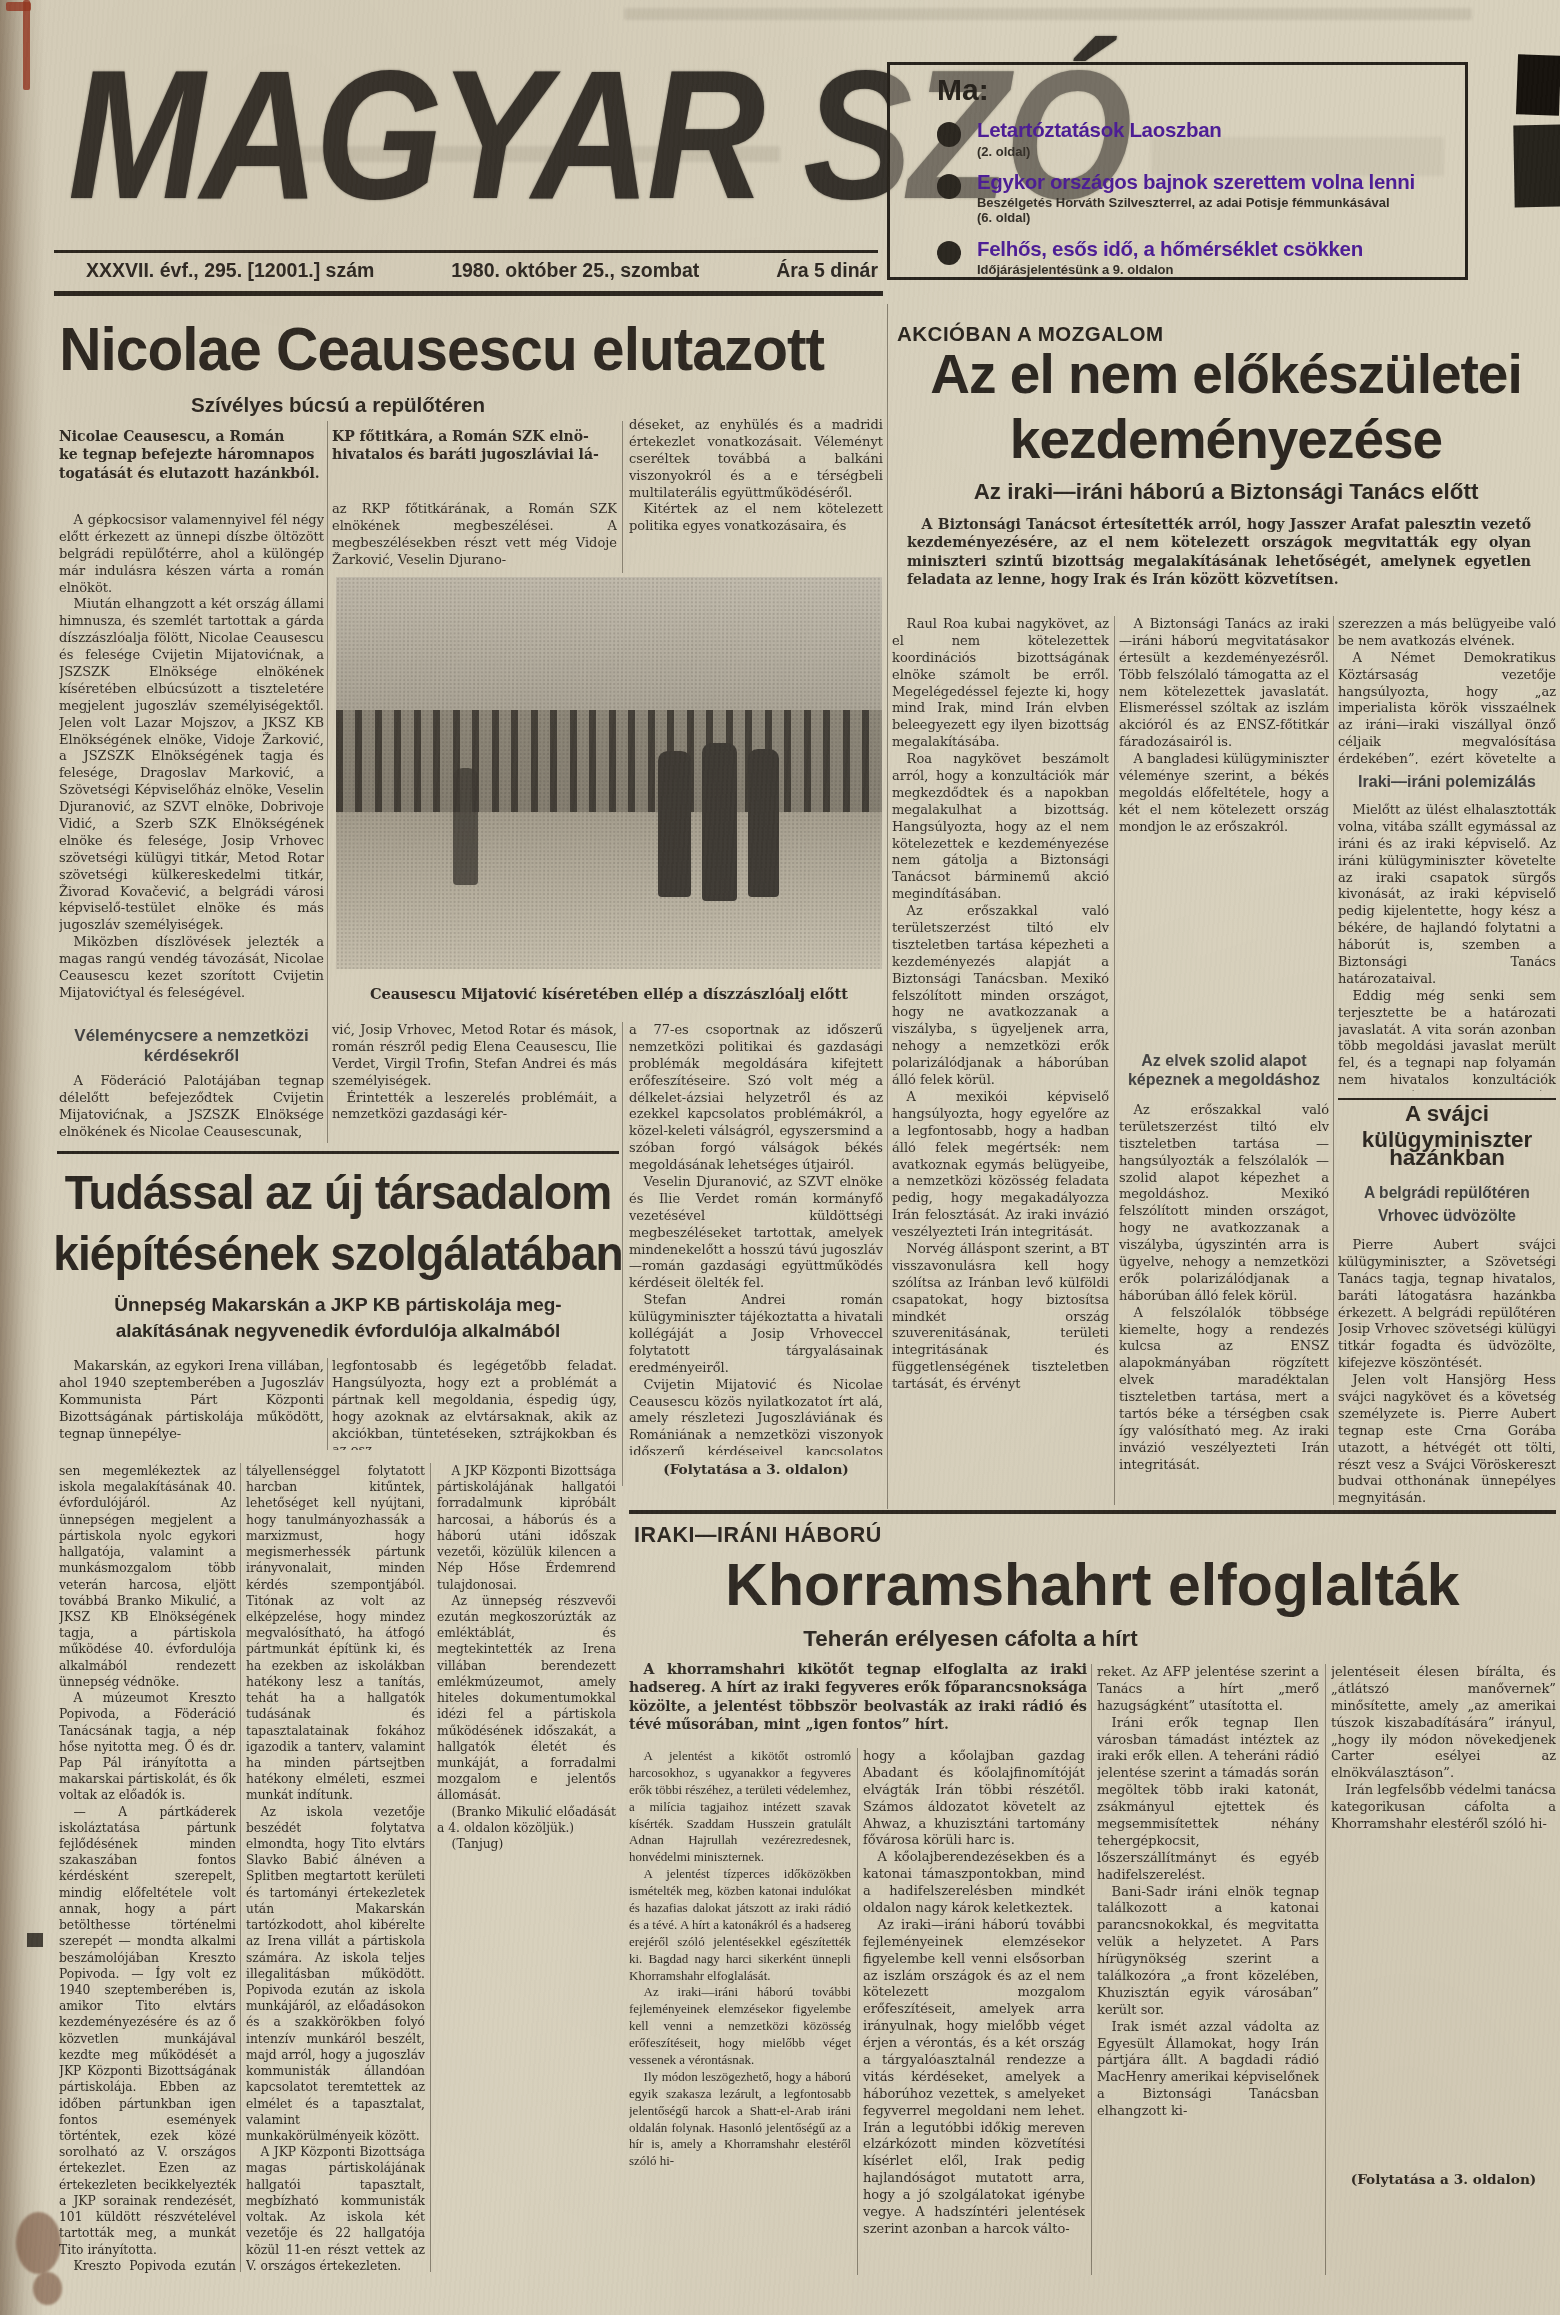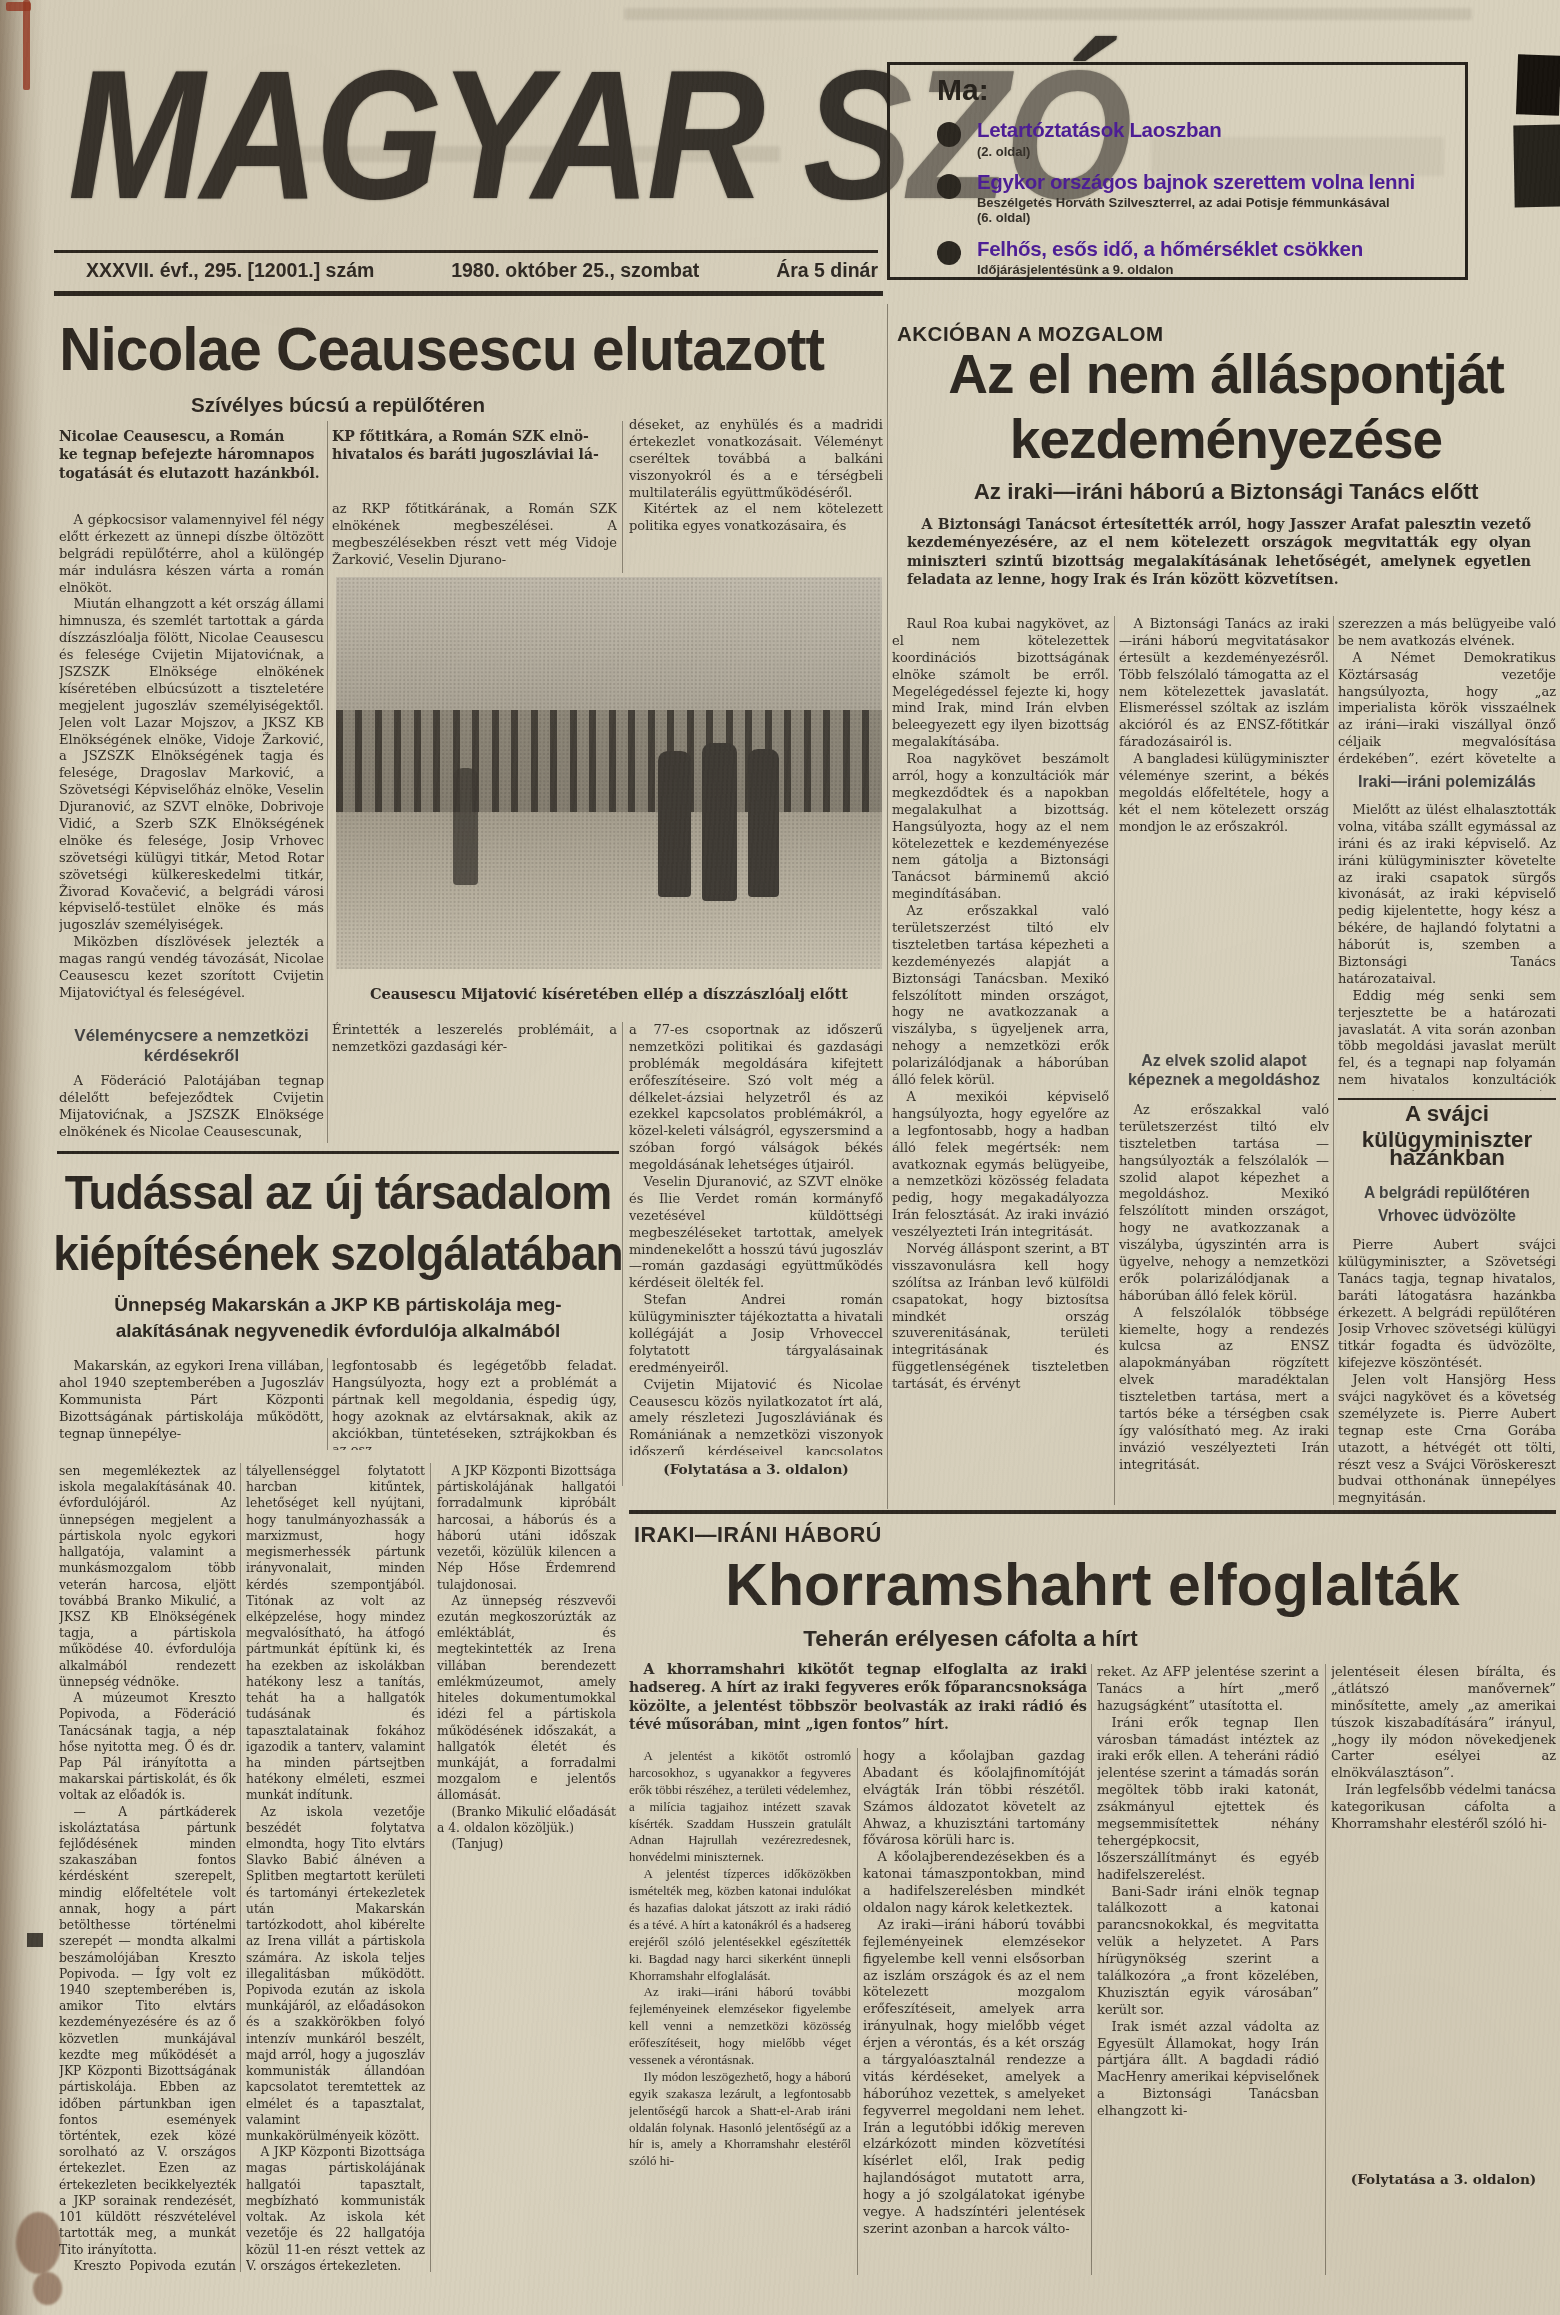--- a/index.html
+++ b/index.html
@@ -158,20 +158,21 @@
     <div class="ph-ground"></div>
     <div class="ph-fig" style="left:322px;top:174px;width:33px;height:146px;"></div>
     <div class="ph-fig" style="left:366px;top:166px;width:35px;height:158px;"></div>
     <div class="ph-fig" style="left:412px;top:172px;width:31px;height:148px;"></div>
     <div class="ph-fig" style="left:117px;top:191px;width:25px;height:117px;opacity:.8;"></div>
     <div class="ph-dots"></div>
   </div>
   <div class="abs caption" style="left:336px;top:985px;width:546px;height:27px;">Ceausescu Mijatović kíséretében ellép a díszzászlóalj előtt</div>
 
   <div class="abs bodytext cont" style="left:332px;top:1022px;width:285px;height:123px;">
+      <p>vić, Josip Vrhovec, Metod Rotar és mások, román részről pedig Elena Ceausescu, Ilie Verdet, Virgil Trofin, Stefan Andrei és más személyiségek.</p>
       <p>Érintették a leszerelés problémáit, a nemzetközi gazdasági kér-</p>
     </div>
 
   <div class="abs bodytext cont" style="left:629px;top:417px;width:254px;height:152px;">
       <p>déseket, az enyhülés és a madridi értekezlet vonatkozásait. Véleményt cseréltek továbbá a balkáni viszonyokról és a e térségbeli multilaterális együttműködéséről.</p>
       <p>Kitértek az el nem kötelezett politika egyes vonatkozásaira, és</p>
     </div>
   <div class="abs bodytext cont" style="left:629px;top:1022px;width:254px;height:433px;">
       <p>a 77-es csoportnak az időszerű nemzetközi politikai és gazdasági problémák megoldására kifejtett erőfeszítéseire. Szó volt még a délkelet-ázsiai helyzetről és az ezekkel kapcsolatos problémákról, a közel-keleti válságról, egyszersmind a szóban forgó válságok békés megoldásának lehetséges útjairól.</p>
       <p>Veselin Djuranović, az SZVT elnöke és Ilie Verdet román kormányfő vezetésével küldöttségi megbeszéléseket tartottak, amelyek mindenekelőtt a hosszú távú jugoszláv—román gazdasági együttműködés kérdéseit ölelték fel.</p>
@@ -213,21 +214,21 @@
   <div class="abs bodytext narrow" style="left:437px;top:1463px;width:179px;height:811px;">
       <p>A JKP Központi Bizottsága pártiskolájának hallgatói forradalmunk kipróbált harcosai, a háborús és a háború utáni időszak vezetői, közülük kilencen a Nép Hőse Érdemrend tulajdonosai.</p>
       <p>Az ünnepség részvevői ezután megkoszorúzták az emléktáblát, és megtekintették az Irena villában berendezett emlékmúzeumot, amely hiteles dokumentumokkal idézi fel a pártiskola működésének időszakát, a hallgatók életét és munkáját, a forradalmi mozgalom e jelentős állomását.</p>
       <p>(Branko Mikulić előadását a 4. oldalon közöljük.)</p>
       <p>(Tanjug)</p>
     </div>
   <div class="abs vdiv" style="left:240px;top:1463px;height:809px;"></div>
   <div class="abs vdiv" style="left:430px;top:1463px;height:809px;"></div>
 
   <div class="abs kicker" style="left:897px;top:322px;">AKCIÓBAN A MOZGALOM</div>
-  <div class="abs display ctr" style="left:892px;top:343px;width:668px;height:62px;font-size:55px;">Az el nem álláspontját</div>
+  <div class="abs display ctr" style="left:892px;top:343px;width:668px;height:62px;font-size:55px;">Az el nem előkészületei</div>
   <div class="abs display ctr" style="left:892px;top:408px;width:668px;height:62px;font-size:55px;">kezdeményezése</div>
   <div class="abs subhead ctr" style="left:892px;top:478px;width:668px;height:27px;font-size:22.4px;">Az iraki—iráni háború a Biztonsági Tanács előtt</div>
   <div class="abs bodytext boldlead" style="left:907px;top:515px;width:624px;height:92px;">
       <p>A Biztonsági Tanácsot értesítették arról, hogy Jasszer Arafat palesztin vezető kezdeményezésére, az el nem kötelezett országok megvitatták egy olyan miniszteri szintű bizottság megalakításának lehetőségét, amelynek egyetlen feladata az lenne, hogy Irak és Irán között közvetítsen.</p>
     </div>
 
   <div class="abs bodytext" style="left:892px;top:616px;width:217px;height:889px;">
       <p>Raul Roa kubai nagykövet, az el nem kötelezettek koordinációs bizottságának elnöke számolt be erről. Megelégedéssel fejezte ki, hogy mind Irak, mind Irán elvben beleegyezett egy ilyen bizottság megalakításába.</p>
       <p>Roa nagykövet beszámolt arról, hogy a konzultációk már megkezdődtek és a napokban megalakulhat a bizottság. Hangsúlyozta, hogy az el nem kötelezettek e kezdeményezése nem gátolja a Biztonsági Tanácsot bárminemű akció megindításában.</p>
       <p>Az erőszakkal való területszerzést tiltó elv tiszteletben tartása képezheti a kezdeményezés alapját a Biztonsági Tanácsban. Mexikó felszólított minden országot, hogy ne avatkozzanak a viszályba, s ügyeljenek arra, nehogy a nemzetközi erők polarizálódjanak a háborúban álló felek körül.</p>

